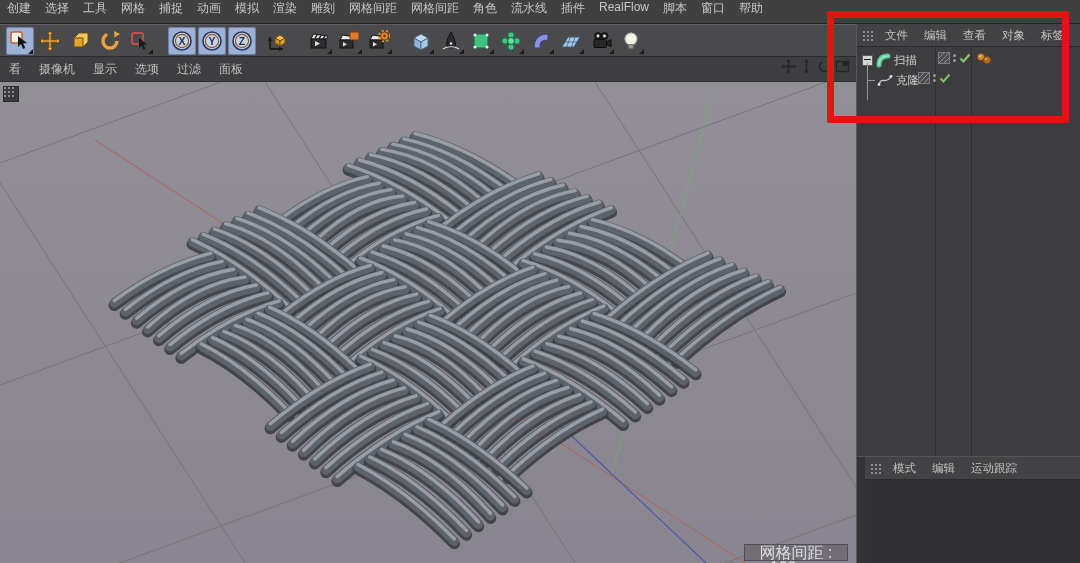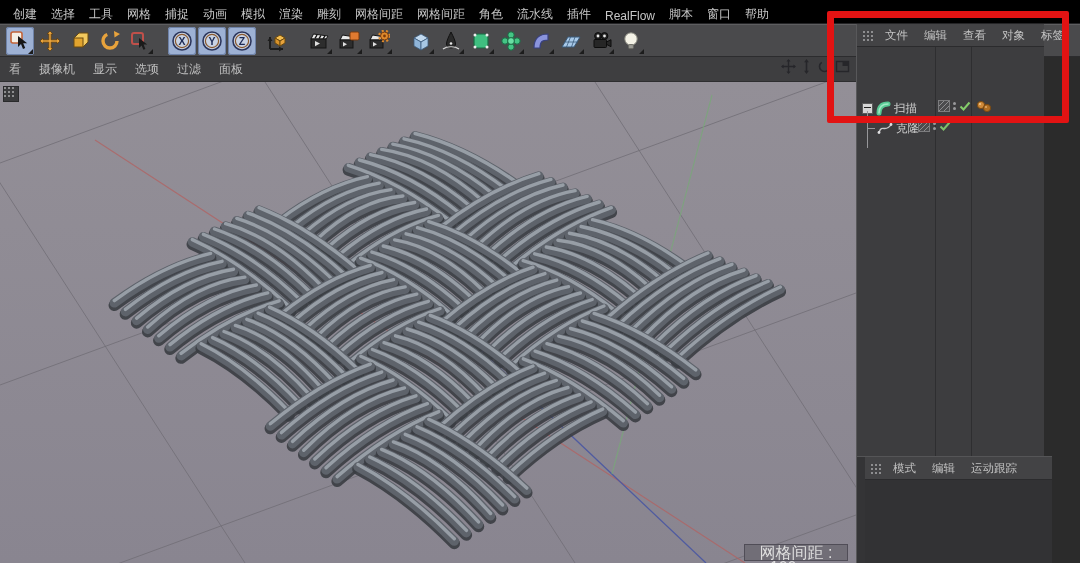--- a/index.html
+++ b/index.html
@@ -1,21 +1,21 @@
 <!DOCTYPE html>
 <html><head>
 <meta charset="utf-8">
 <style>
   html,body{margin:0;padding:0;background:#2b2b2b;}
   .app{position:relative;width:1080px;height:563px;overflow:hidden;
        font-family:"Liberation Sans","DejaVu Sans",sans-serif;
        -webkit-font-smoothing:antialiased;user-select:none;}
   
-  .menubar{position:absolute;left:0;top:0;width:1080px;height:24px;background:#000000;
-           display:flex;align-items:flex-end;padding-left:6px;box-sizing:border-box;
+  .menubar{position:absolute;left:0;top:0;width:1080px;height:24px;background:#404040;
+           display:flex;align-items:flex-start;box-sizing:border-box;
            border-bottom:1px solid #242426;}
   .menubar span{color:#c7c7c7;font-size:12px;padding:0 7px;cursor:default;white-space:nowrap;}
   
   .toolbar{position:absolute;left:0;top:24px;width:1080px;height:33px;background:#4a4a4c;
            border-top:1px solid #5e5e60;border-bottom:1px solid #2c2c2e;
            display:flex;align-items:center;padding-left:5px;box-sizing:border-box;}
   .tool{width:28px;height:28px;margin:0 1px;border-radius:3px;display:flex;align-items:center;
         justify-content:center;position:relative;flex:0 0 auto;}
   .tool.active{background:#9db1d4;box-shadow:inset 0 0 0 1px #6e82a8;}
   .tool.flyout::after{content:'';position:absolute;right:1px;bottom:1px;
@@ -30,21 +30,21 @@
   .vpnav .nicon{width:15px;height:15px;display:flex;align-items:center;justify-content:center;}
   
   .viewport{position:absolute;left:0;top:82px;width:856px;height:481px;
             background:linear-gradient(#938f97,#898590);overflow:hidden;}
   .viewport svg{position:absolute;left:0;top:0;}
   .grip{position:absolute;left:3px;top:4px;width:14px;height:14px;background:#3b3b3d;
         border:1px solid #2a2a2c;display:flex;align-items:center;justify-content:center;}
   .statusbox{position:absolute;right:8px;bottom:2px;width:102px;height:15px;background:#716e77;
         border:1px solid #504d57;color:#dedede;font-size:16px;line-height:15px;text-align:center;}
   
-  .rpanel{position:absolute;left:856px;top:24px;width:188px;height:539px;background:#ef4444;
+  .rpanel{position:absolute;left:856px;top:24px;width:224px;height:539px;background:#ef4444;
           border-left:1px solid #58585a;box-sizing:border-box;}
   .pmenu{height:22px;background:#434345;border-bottom:1px solid #2b2b2d;display:flex;
          align-items:center;padding-left:4px;}
   .pmenu span.mi{color:#c3c3c3;font-size:11.5px;padding:0 8px;cursor:default;white-space:nowrap;}
   .gridglyph{width:12px;height:12px;margin:0 2px;flex:0 0 auto;}
   .om-body{position:relative;height:410px;background:#3d3d3f;overflow:hidden;}
   .om-body .colsep{position:absolute;top:0;bottom:0;width:1px;background:#2e2e30;}
   .om-tree{position:relative;padding-top:3px;}
   .om-row{position:relative;height:20px;display:flex;align-items:center;}
   .om-row .lbl{color:#d2d2d2;font-size:11.5px;margin-left:3px;white-space:nowrap;}
@@ -670,21 +670,21 @@
       <span class="mi">查看</span>
       <span class="mi">对象</span>
       <span class="mi">标签</span>
       <span class="mi">书签</span>
     </div>
     <div class="om-body">
       <div class="colsep" style="left:78px"></div>
       <div class="colsep" style="left:114px"></div>
       <div class="om-tree">
 
-        <div class="om-row" style="padding-left:5px;margin-top:48px;">
+        <div class="om-row" style="padding-left:5px;">
           <span class="expbox"></span>
           <svg width="16" height="16">
             <path d="M4 13 C4 7 7 4 13 4" stroke="#58c893" stroke-width="5" fill="none" stroke-linecap="round"></path>
             <path d="M4 13 C4 7 7 4 13 4" stroke="#9fe8c4" stroke-width="1.6" fill="none" stroke-linecap="round"></path>
           </svg>
           <span class="lbl">扫描</span>
           <span class="viscol">
             <svg width="12" height="12">
               <rect x="0.5" y="0.5" width="11" height="11" fill="#4c4c4e" stroke="#7c7c7e"></rect>
               <path d="M1 11 L11 1 M1 6 L6 1 M6 11 L11 6" stroke="#8e8e90" stroke-width="1"></path>

